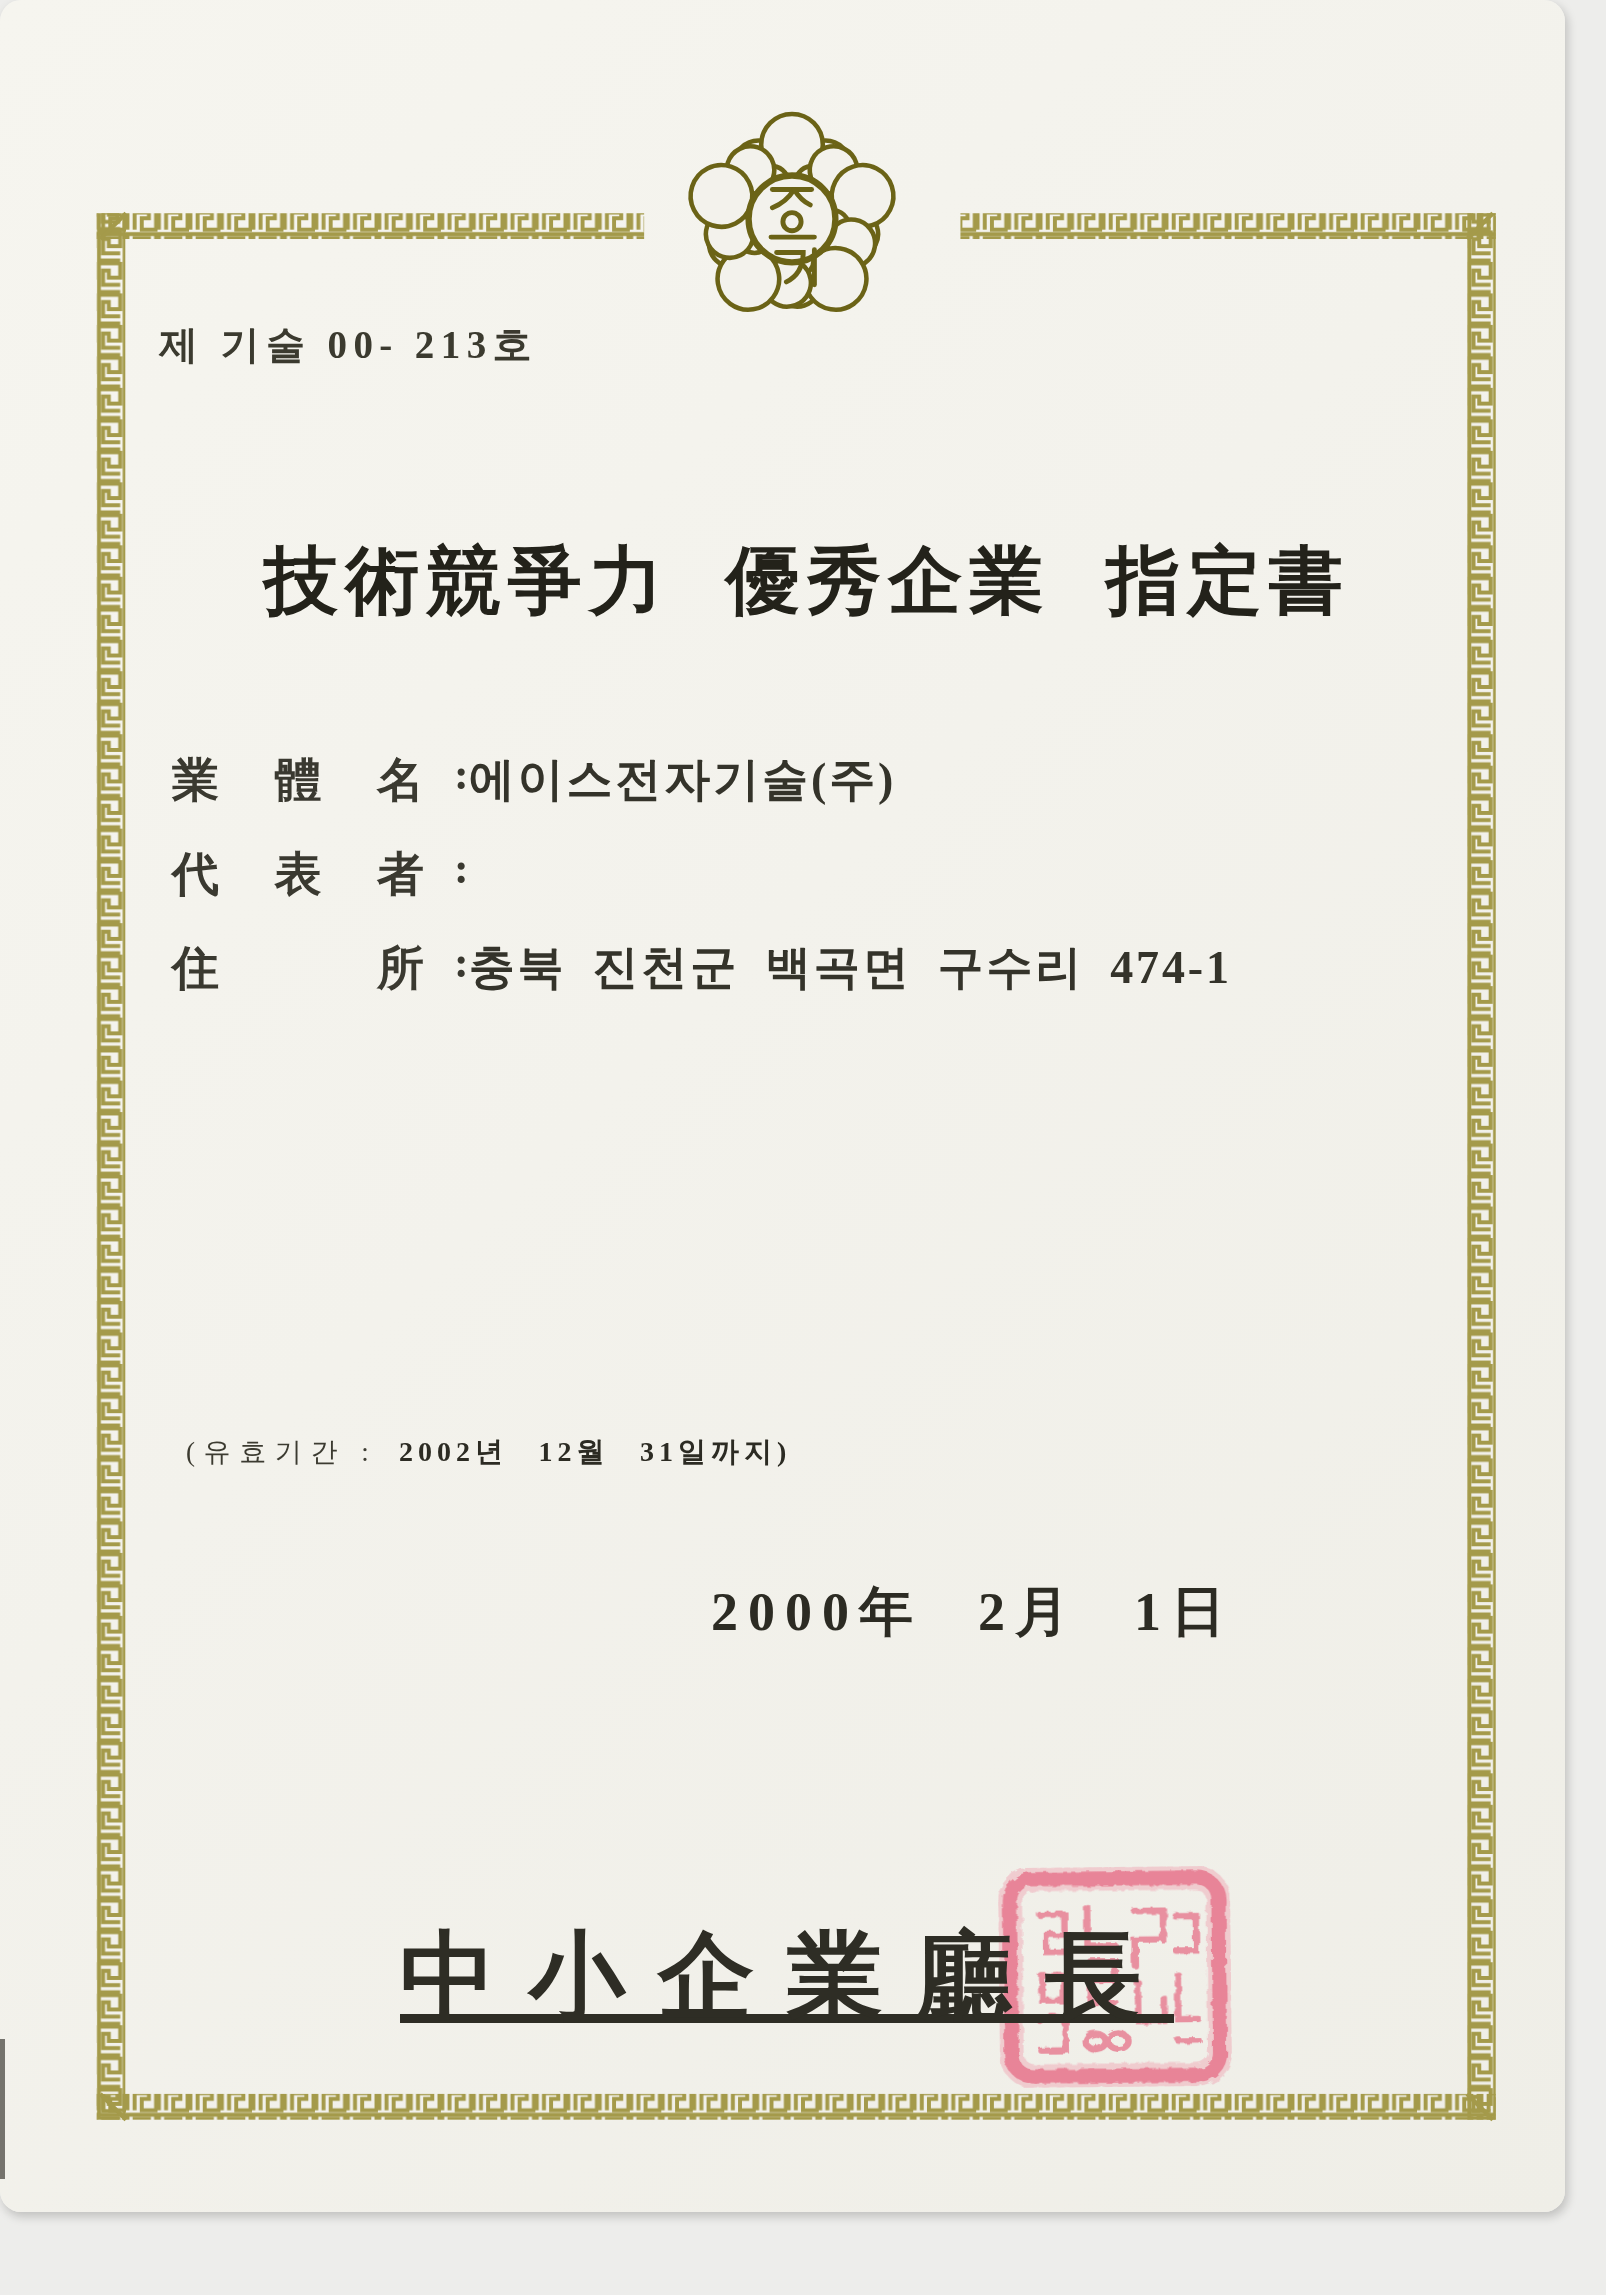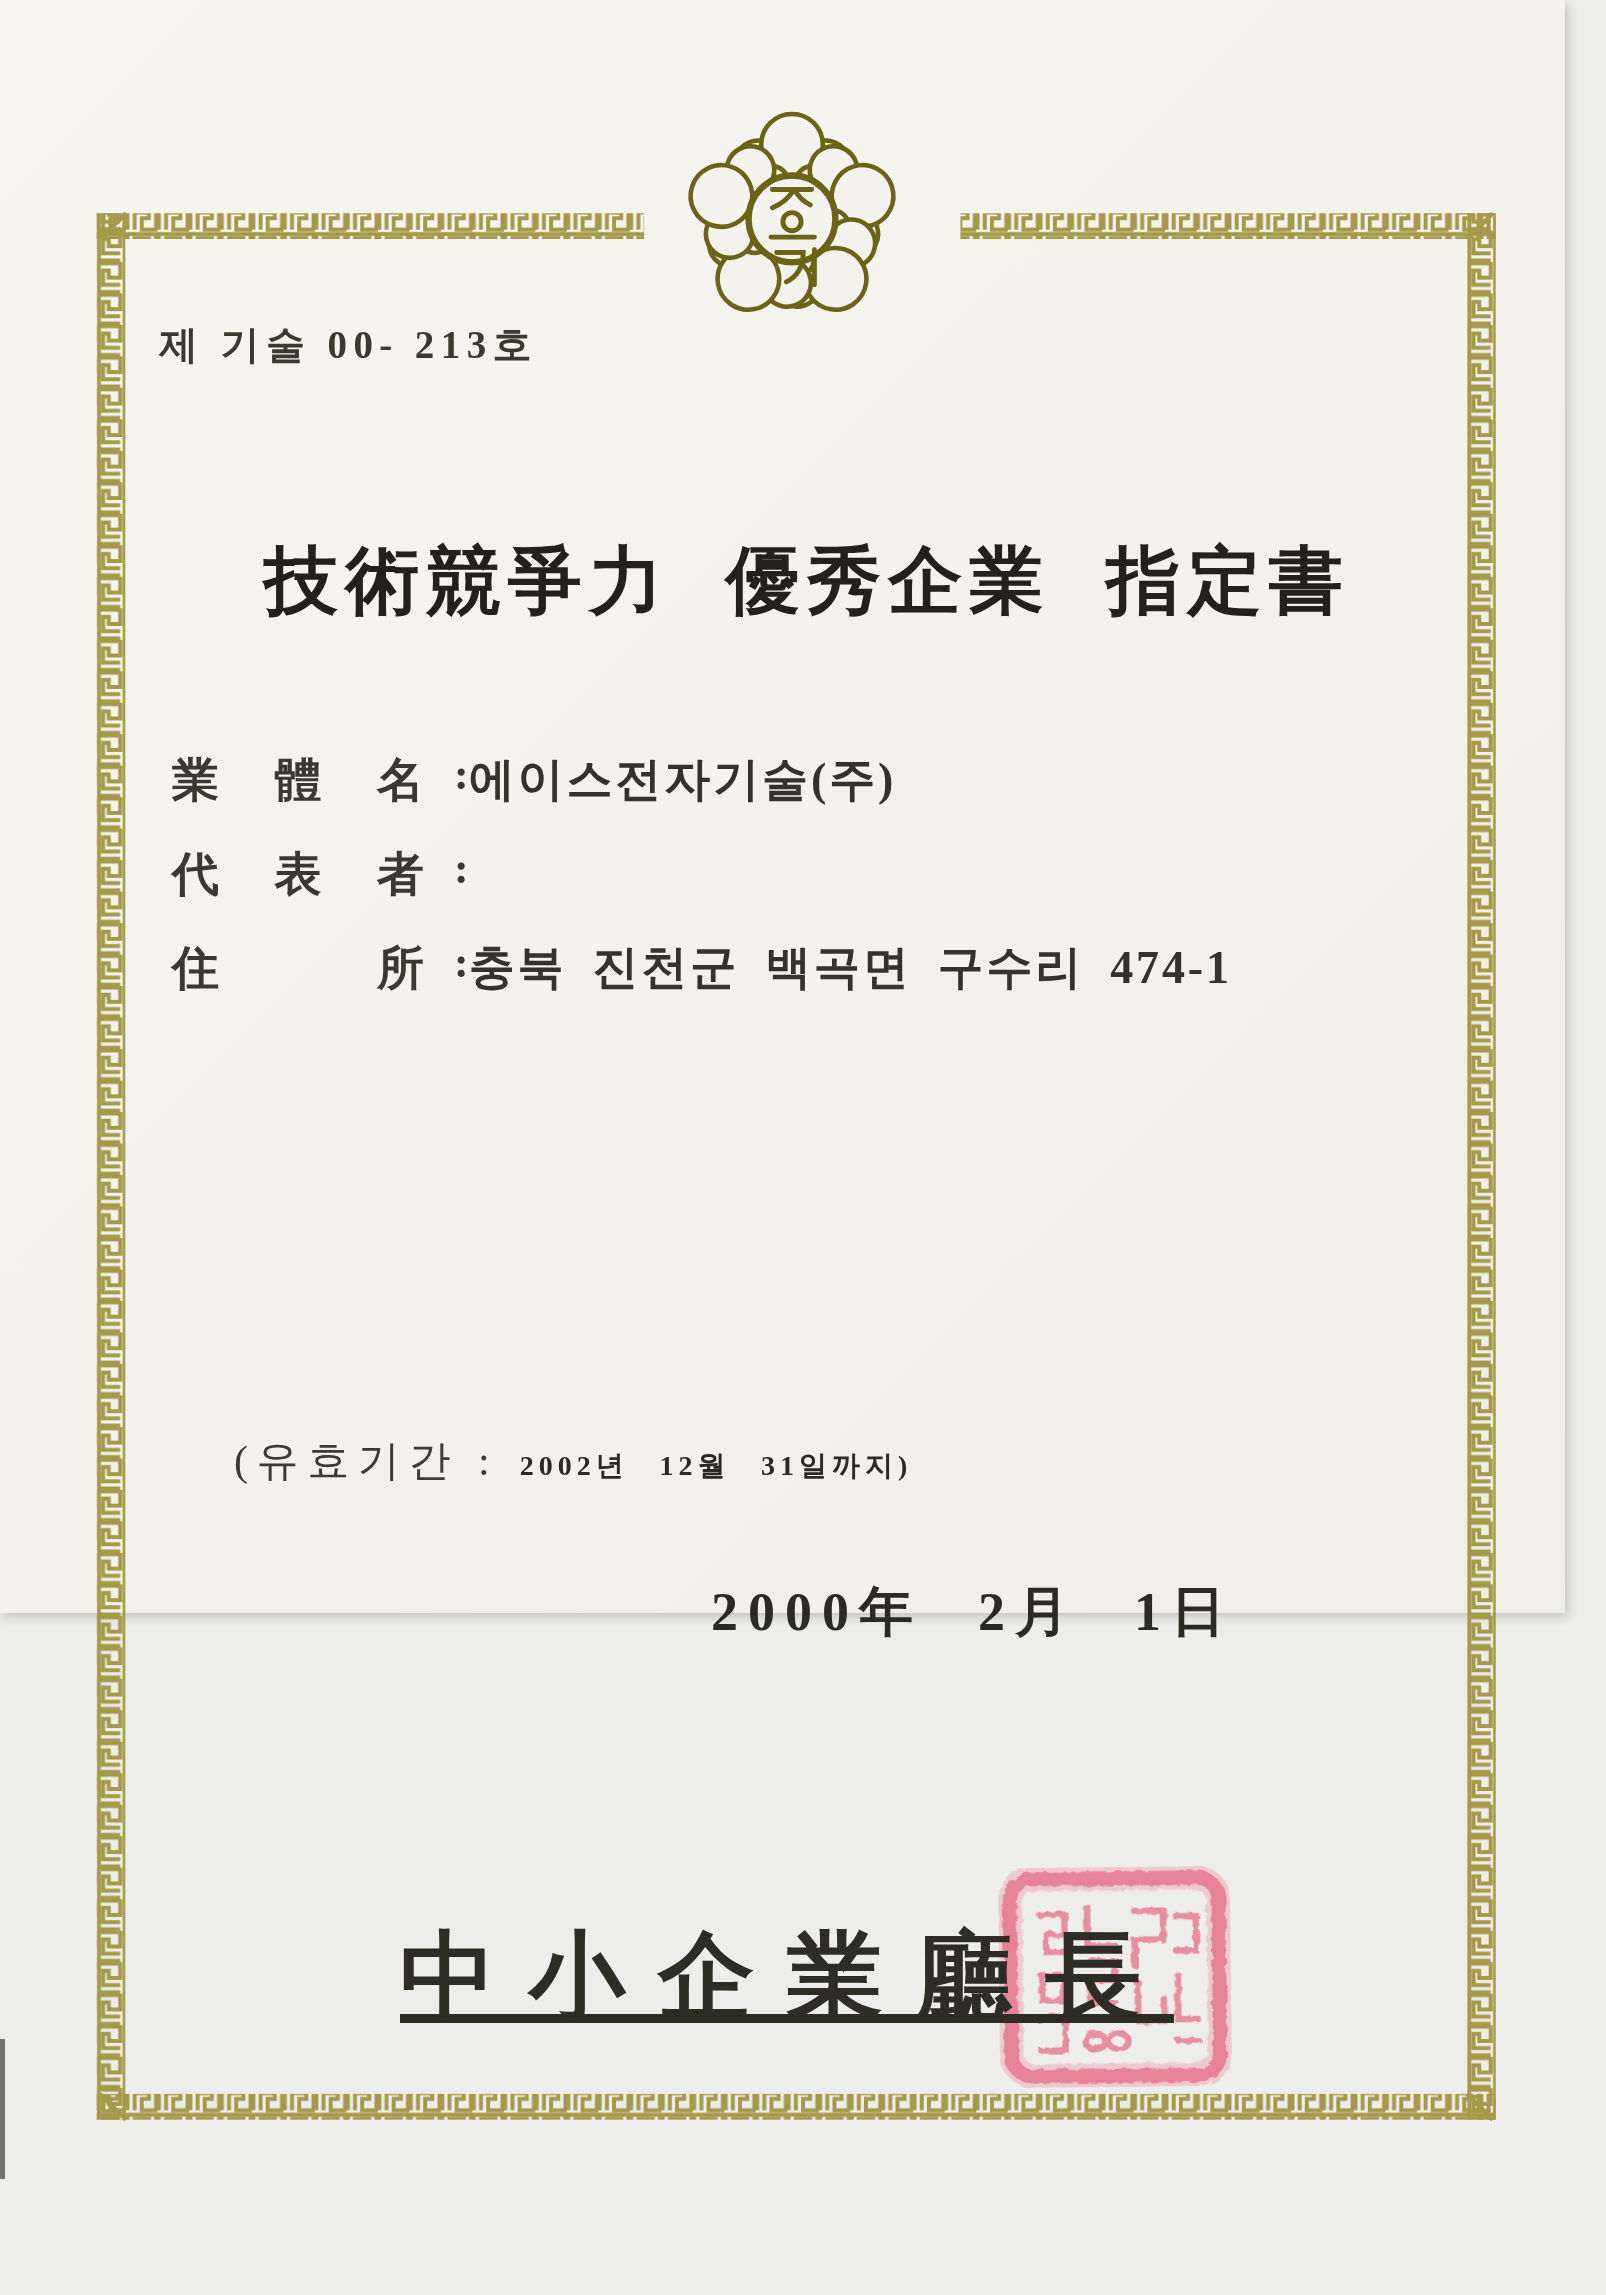--- a/index.html
+++ b/index.html
@@ -3,23 +3,24 @@
 <meta charset="utf-8">
 <style>
   html,body{margin:0;padding:0;}
   body{
     width:1606px;height:2295px;position:relative;
     background:#ededeb;
     font-family:"Liberation Serif","DejaVu Serif",serif;
     overflow:hidden;
   }
   .paper{
-    position:absolute;left:0;top:0;width:1565px;height:1613px;
+    position:absolute;left:0;top:0;width:1565px;height:2212px;
     background:linear-gradient(135deg,#f6f5ef 0%,#f3f2ec 45%,#efeee7 100%);
     box-shadow:2.9px 4.3px 10px rgba(0,0,0,0.18);
+    border-radius:21px;
   }
   svg{display:block;}
   .border-svg{position:absolute;left:0;top:0;}
   .emblem{position:absolute;left:666px;top:89px;width:252px;height:243px;}
   .docnum{
     position:absolute;left:159px;top:318px;
     font-size:39px;font-weight:700;letter-spacing:6.4px;color:#3b3a2f;
     white-space:nowrap;
   }
   .title{
@@ -39,21 +40,21 @@
     letter-spacing:2.9px;word-spacing:11.5px;
   }
   .fvalue.wide{letter-spacing:21.5px;}
   .body{position:absolute;left:178px;top:1102px;width:1260px;}
   .bline{
     height:109px;font-size:52px;font-weight:700;color:#34332b;
     letter-spacing:2.1px;word-spacing:23px;white-space:nowrap;
   }
   .bline.indent{padding-left:62px;}
   .validity{position:absolute;left:186px;top:1433px;white-space:nowrap;}
-  .vprefix{font-size:42px;font-weight:400;letter-spacing:8.6px;color:#3c3b31;margin-left:48px;}
+  .vprefix{font-size:27px;font-weight:400;letter-spacing:8.6px;color:#3c3b31;}
   .vvalue{font-size:28px;font-weight:700;letter-spacing:5px;word-spacing:18.6px;color:#2c2b23;margin-left:18.6px;}
   .date{
     position:absolute;left:711px;top:1576px;
     font-size:54px;font-weight:700;letter-spacing:10px;word-spacing:31.5px;
     color:#2c2b23;white-space:nowrap;
   }
   .issuer{
     position:absolute;left:400px;top:1913px;z-index:2;
     font-size:96px;font-weight:700;letter-spacing:33px;color:#2e2d25;
     white-space:nowrap;

